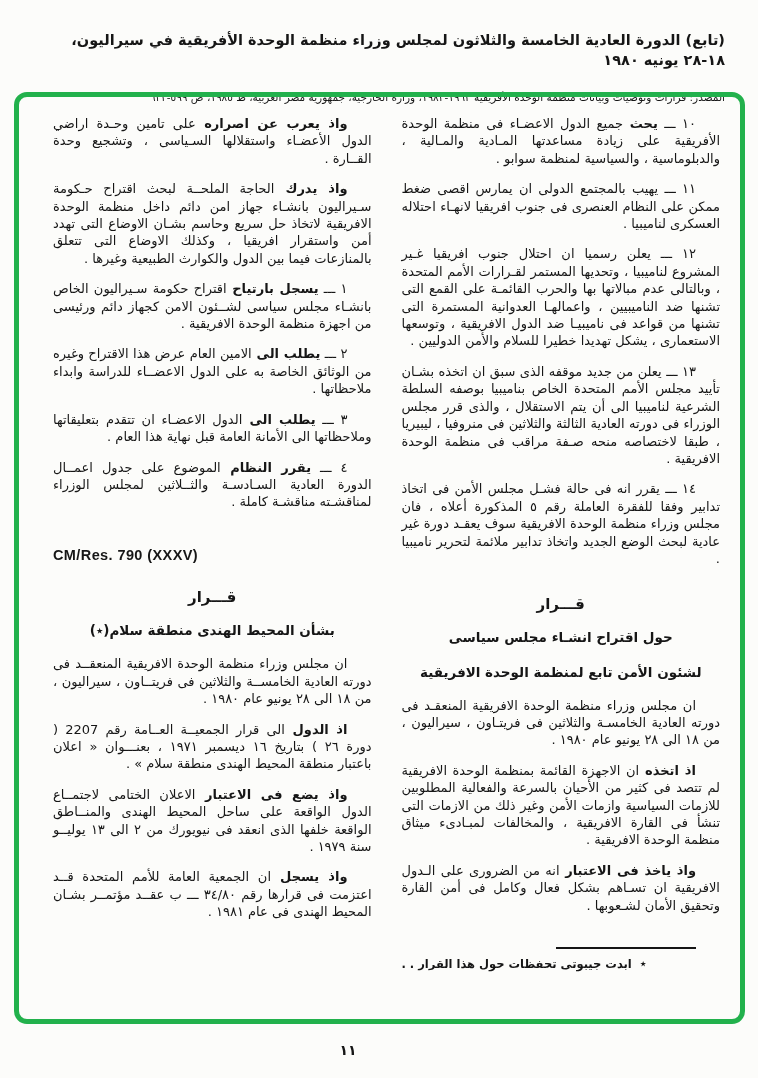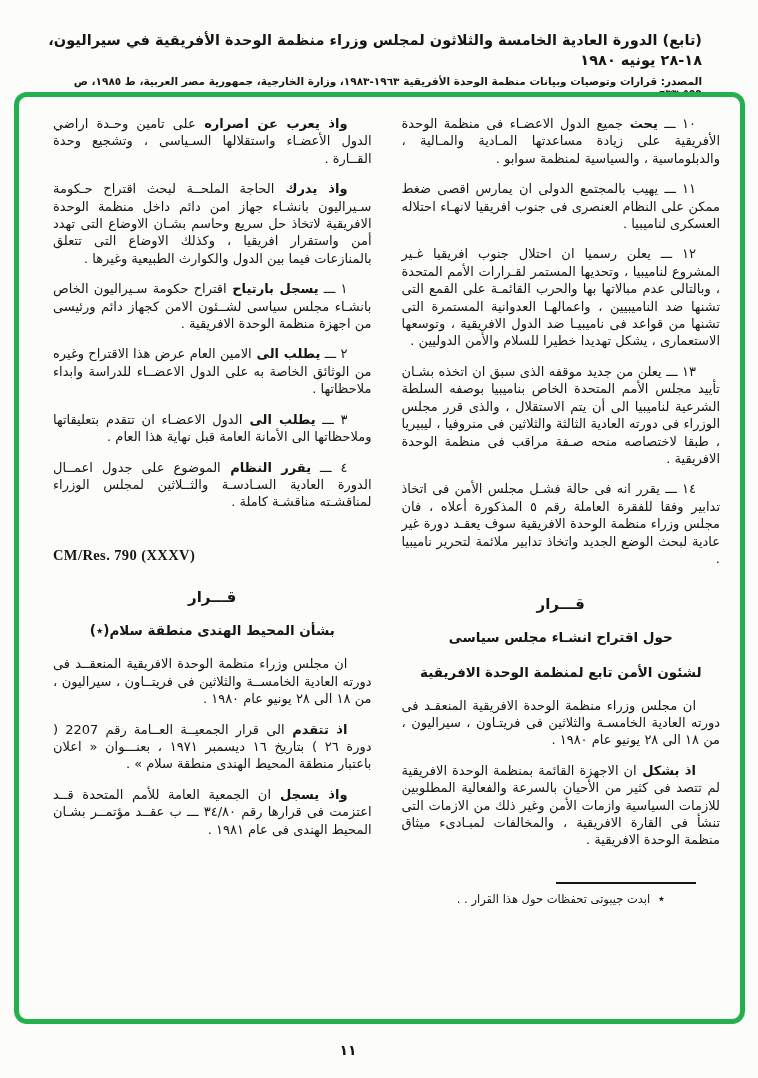--- a/index.html
+++ b/index.html
@@ -3,48 +3,48 @@
 <meta charset="utf-8">
 <style>
   html,body{margin:0;padding:0;}
   body{
     width:758px;height:1078px;position:relative;
     background:#fcfcfa;color:#161616;
     font-family:"DejaVu Sans", sans-serif;
     overflow:hidden;
   }
   .header{
-    position:absolute;top:30px;right:56px;left:38px;
+    position:absolute;top:30px;right:33px;left:38px;
     direction:rtl;text-align:right;
   }
   .header-l1{font-size:14.5px;font-weight:bold;line-height:1.4;}
-  .header-l2{font-size:10.5px;font-weight:bold;margin-top:4px;}
+  .header-l2{font-size:10.5px;font-weight:normal;margin-top:20px;}
   .frame{
     position:absolute;left:14px;top:92px;width:731px;height:932px;
     box-sizing:border-box;border:5px solid #22b14c;border-radius:13px;
     padding:18px 20px 12px 34px;
     background:transparent;
   }
   .cols{
     display:flex;flex-direction:row;gap:30px;direction:rtl;height:100%;
   }
   .col{flex:1;direction:rtl;text-align:justify;font-size:13px;line-height:1.34;display:flex;flex-direction:column;}
   .para{margin:0 0 13px;text-indent:24px;}
   .para .num{font-weight:normal;}
   .para .lead{font-weight:bold;}
   .ref{
     direction:ltr;text-align:left;text-indent:0;
-    font-family:Liberation Serif, serif;font-weight:bold;font-size:14.5px;
+    font-family:Liberation Sans, sans-serif;font-weight:bold;font-size:14.5px;
     letter-spacing:.4px;margin:22px 0 8px;
   }
   .title{text-align:center;text-indent:0;font-weight:bold;font-size:15px;margin:14px 0 14px;}
   .subtitle{text-align:center;text-indent:0;font-weight:bold;font-size:13.5px;margin:0 0 16px;}
   .footnote-wrap{margin-top:12px;}
   .footnote-rule{height:0;border-top:2px solid #151515;width:140px;margin:8px 24px 7px auto;}
-  .footnote{font-size:11.5px;font-weight:normal;text-align:center;direction:rtl;}
+  .footnote{font-size:11.5px;font-weight:bold;text-align:left;direction:rtl;}
   .footnote .marker{font-size:12.5px;margin-left:4px;}
   .pageno{
     position:absolute;bottom:20px;left:0;right:110px;
     text-align:center;font-size:14px;font-weight:bold;padding-left:48px;
   }
 </style>
 </head>
 <body>
 
 <div class="page">
@@ -59,38 +59,40 @@
         <div class="col">
           <p class="para"><span class="num">١٠ ـــ </span><span class="lead">يحث </span><span>جميع الدول الاعضـاء فى منظمة الوحدة الأفريقية على زيادة مساعدتها المـادية والمـالية ، والدبلوماسية ، والسياسية لمنظمة سوابو .</span></p>
           <p class="para"><span class="num">١١ ـــ </span><span>يهيب بالمجتمع الدولى ان يمارس اقصى ضغط ممكن على النظام العنصرى فى جنوب افريقيا لانهـاء احتلاله العسكرى لناميبيا .</span></p>
           <p class="para"><span class="num">١٢ ـــ </span><span>يعلن رسميا ان احتلال جنوب افريقيا غـير المشروع لناميبيا ، وتحديها المستمر لقـرارات الأمم المتحدة ، وبالتالى عدم مبالاتها بها والحرب القائمـة على القمع التى تشنها ضد الناميبيين ، واعمالهـا العدوانية المستمرة التى تشنها من قواعد فى ناميبيـا ضد الدول الافريقية ، وتوسعها الاستعمارى ، يشكل تهديدا خطيرا للسلام والأمن الدوليين .</span></p>
           <p class="para"><span class="num">١٣ ـــ </span><span>يعلن من جديد موقفه الذى سبق ان اتخذه بشـان تأييد مجلس الأمم المتحدة الخاص بناميبيا بوصفه السلطة الشرعية لناميبيا الى أن يتم الاستقلال ، والذى قرر مجلس الوزراء فى دورته العادية الثالثة والثلاثين فى منروفيا ، ليبيريا ، طبقا لاختصاصه منحه صـفة مراقب فى منظمة الوحدة الافريقية .</span></p>
           <p class="para"><span class="num">١٤ ـــ </span><span>يقرر انه فى حالة فشـل مجلس الأمن فى اتخاذ تدابير وفقا للفقرة العاملة رقم ٥ المذكورة أعلاه ، فان مجلس وزراء منظمة الوحدة الافريقية سوف يعقـد دورة غير عادية لبحث الوضع الجديد واتخاذ تدابير ملائمة لتحرير ناميبيا .</span></p>
           <div class="title">قـــرار</div>
           <div class="subtitle">حول اقتراح انشـاء مجلس سياسى</div>
           <div class="subtitle">لشئون الأمن تابع لمنظمة الوحدة الافريقية</div>
           <p class="para"><span>ان مجلس وزراء منظمة الوحدة الافريقية المنعقـد فى دورته العادية الخامسـة والثلاثين فى فريتـاون ، سيراليون ، من ١٨ الى ٢٨ يونيو عام ١٩٨٠ .</span></p>
-          <p class="para"><span class="lead">اذ بشكل </span><span>ان الاجهزة القائمة بمنظمة الوحدة الافريقية لم تتصد فى كثير من الأحيان بالسرعة والفعالية المطلوبين للازمات السياسية وازمات الأمن وغير ذلك من الازمات التى تنشأ فى القارة الافريقية ، والمخالفات لمبـادىء ميثاق منظمة الوحدة الافريقية .</span></p>
+          <p class="para"><span class="lead">اذ اتخذه </span><span>ان الاجهزة القائمة بمنظمة الوحدة الافريقية لم تتصد فى كثير من الأحيان بالسرعة والفعالية المطلوبين للازمات السياسية وازمات الأمن وغير ذلك من الازمات التى تنشأ فى القارة الافريقية ، والمخالفات لمبـادىء ميثاق منظمة الوحدة الافريقية .</span></p>
+          <p class="para"><span class="lead">واذ ياخذ فى الاعتبار </span><span>انه من الضرورى على الـدول الافريقية ان تسـاهم بشكل فعال وكامل فى أمن القارة وتحقيق الأمان لشـعوبها .</span></p>
           <div class="footnote-wrap">
             <div class="footnote-rule"></div>
             <div class="footnote"><span class="marker">٭</span><span> ابدت جيبوتى تحفظات حول هذا القرار . .</span></div>
           </div>
         </div>
         <div class="col">
           <p class="para"><span class="lead">واذ يعرب عن اصراره </span><span>على تامين وحـدة اراضي الدول الأعضـاء واستقلالها السـياسى ، وتشجيع وحدة القــارة .</span></p>
           <p class="para"><span class="lead">واذ يدرك </span><span>الحاجة الملحــة لبحث اقتراح حـكومة سـيراليون بانشـاء جهاز امن دائم داخل منظمة الوحدة الافريقية لاتخاذ حل سريع وحاسم بشـان الاوضاع التى تهدد أمن واستقرار افريقيا ، وكذلك الاوضاع التى تتعلق بالمنازعات فيما بين الدول والكوارث الطبيعية وغيرها .</span></p>
           <p class="para"><span class="num">١ ـــ </span><span class="lead">يسجل بارتياح </span><span>اقتراح حكومة سـيراليون الخاص بانشـاء مجلس سياسى لشــئون الامن كجهاز دائم ورئيسى من اجهزة منظمة الوحدة الافريقية .</span></p>
           <p class="para"><span class="num">٢ ـــ </span><span class="lead">يطلب الى </span><span>الامين العام عرض هذا الاقتراح وغيره من الوثائق الخاصة به على الدول الاعضــاء للدراسة وابداء ملاحظاتها .</span></p>
           <p class="para"><span class="num">٣ ـــ </span><span class="lead">يطلب الى </span><span>الدول الاعضـاء ان تتقدم بتعليقاتها وملاحظاتها الى الأمانة العامة قبل نهاية هذا العام .</span></p>
           <p class="para"><span class="num">٤ ـــ </span><span class="lead">يقرر النظام </span><span>الموضوع على جدول اعمــال الدورة العادية السـادسـة والثــلاثين لمجلس الوزراء لمناقشـته مناقشـة كاملة .</span></p>
           <div class="ref">CM/Res. 790 (XXXV)</div>
           <div class="title">قـــرار</div>
           <div class="subtitle">بشأن المحيط الهندى منطقة سلام(٭)</div>
           <p class="para"><span>ان مجلس وزراء منظمة الوحدة الافريقية المنعقــد فى دورته العادية الخامســة والثلاثين فى فريتــاون ، سيراليون ، من ١٨ الى ٢٨ يونيو عام ١٩٨٠ .</span></p>
-          <p class="para"><span class="lead">اذ تتقدم </span><span>الى قرار الجمعيــة العــامة رقم 2207 ( دورة ٢٦ ) بتاريخ ١٦ ديسمبر ١٩٧١ ، بعنـــوان « اعلان باعتبار منطقة المحيط الهندى منطقة سلام » .</span></p>
+          <p class="para"><span class="lead">اذ الدول </span><span>الى قرار الجمعيــة العــامة رقم 2207 ( دورة ٢٦ ) بتاريخ ١٦ ديسمبر ١٩٧١ ، بعنـــوان « اعلان باعتبار منطقة المحيط الهندى منطقة سلام » .</span></p>
+          <p class="para"><span class="lead">واذ يضع فى الاعتبار </span><span>الاعلان الختامى لاجتمــاع الدول الواقعة على ساحل المحيط الهندى والمنــاطق الواقعة خلفها الذى انعقد فى نيويورك من ٢ الى ١٣ يوليــو سنة ١٩٧٩ .</span></p>
           <p class="para"><span class="lead">واذ يسجل </span><span>ان الجمعية العامة للأمم المتحدة قــد اعتزمت فى قرارها رقم ٣٤/٨٠ ـــ ب عقــد مؤتمــر بشـان المحيط الهندى فى عام ١٩٨١ .</span></p>
         </div>
       </div>
   </div>
 
   <div class="pageno">١١</div>
 
 </div>
 
 </body></html>

